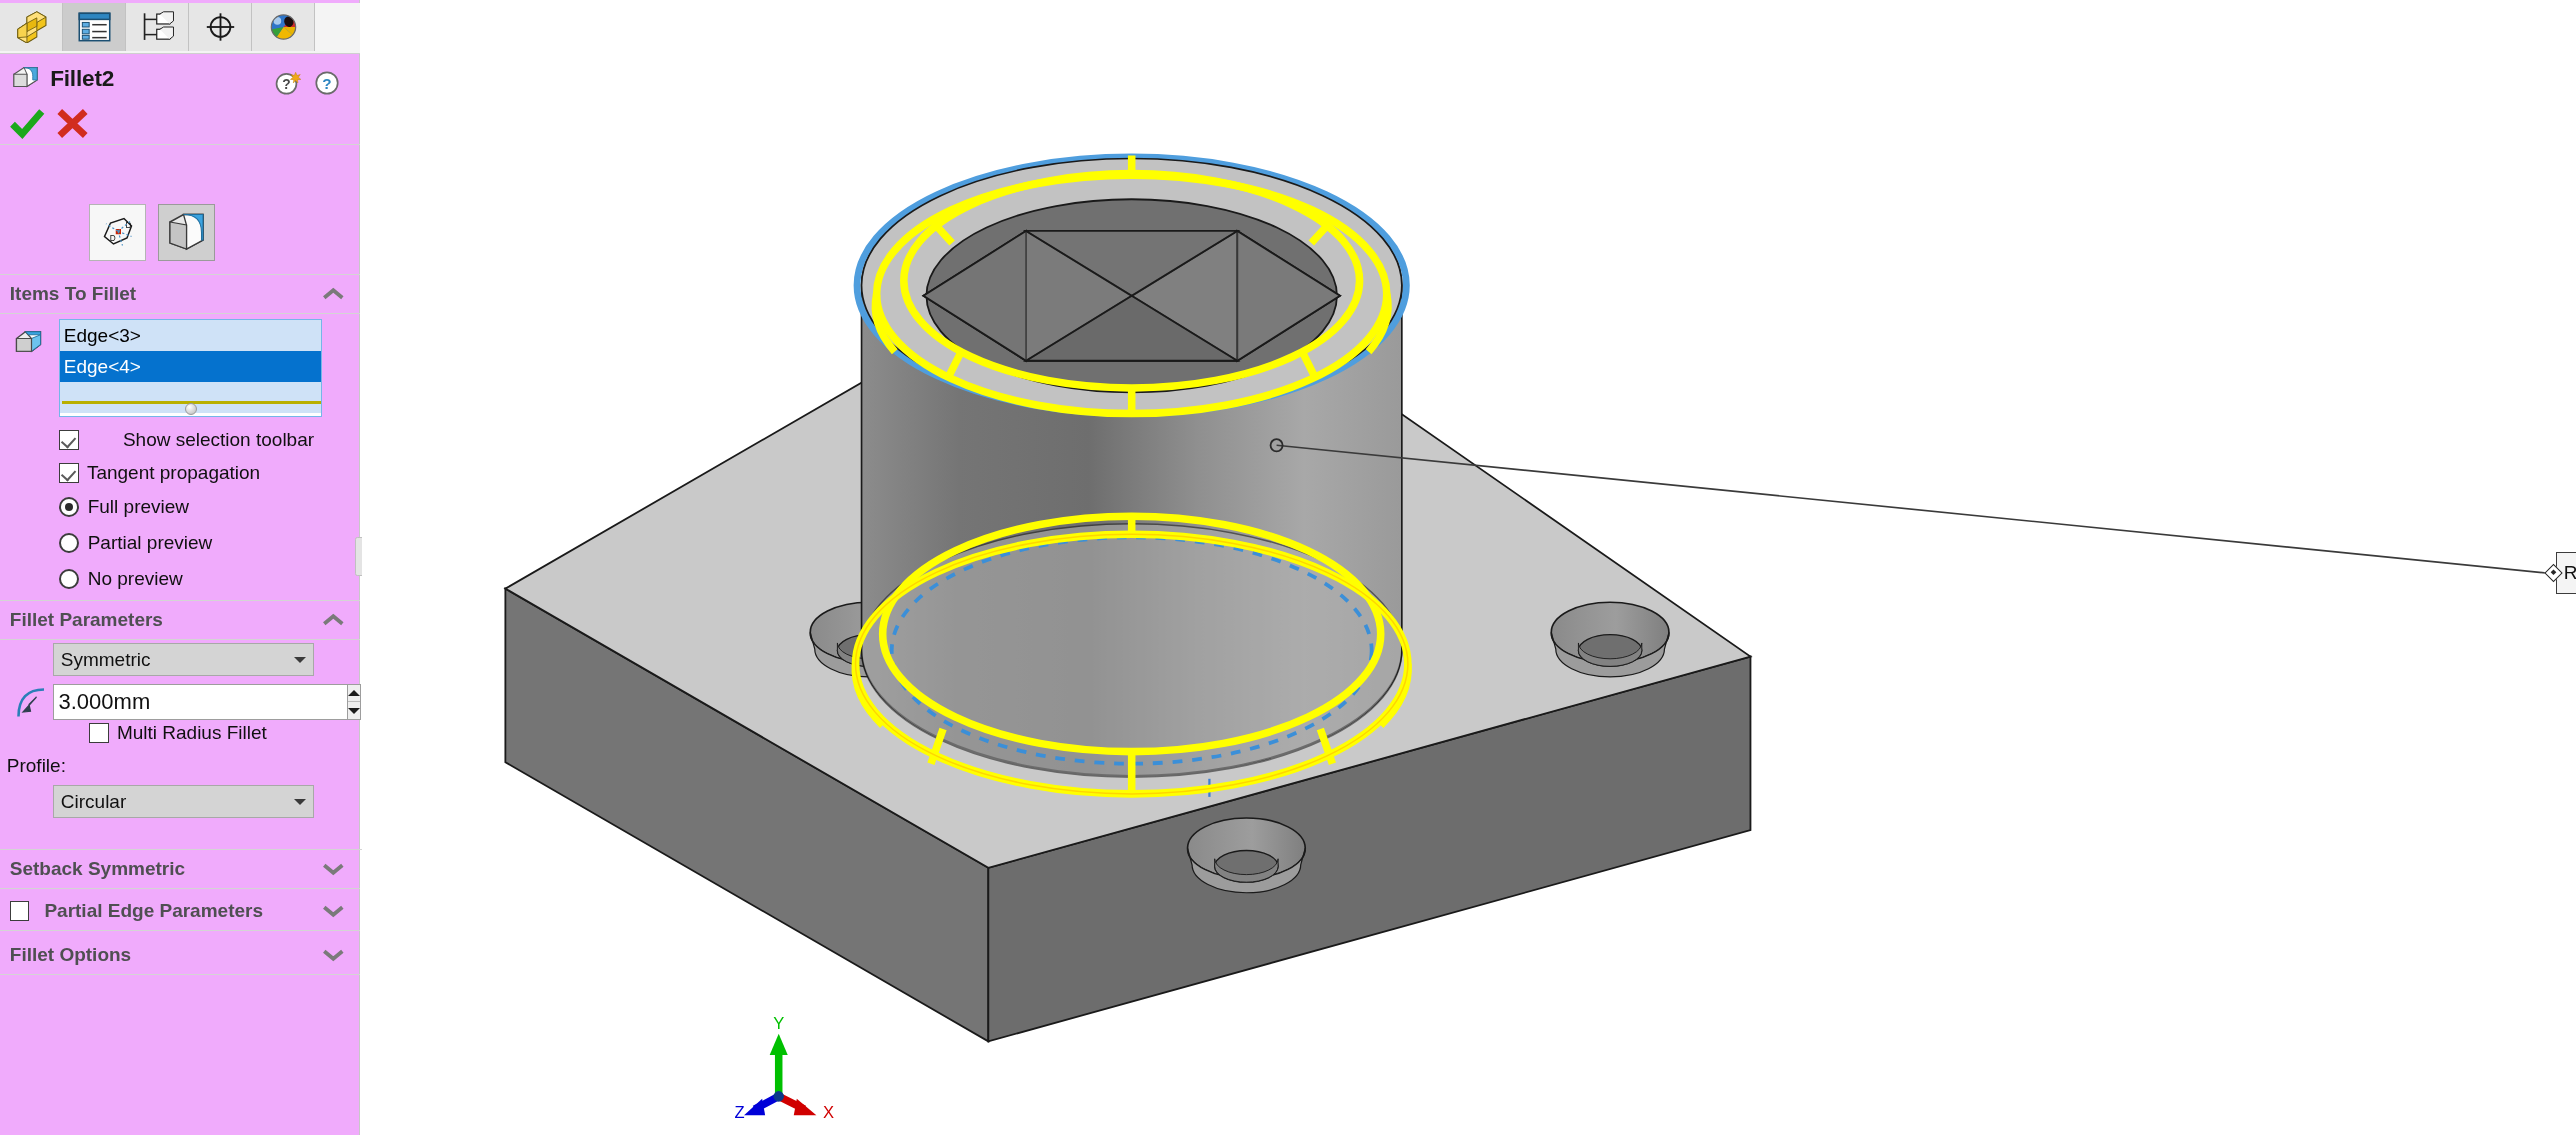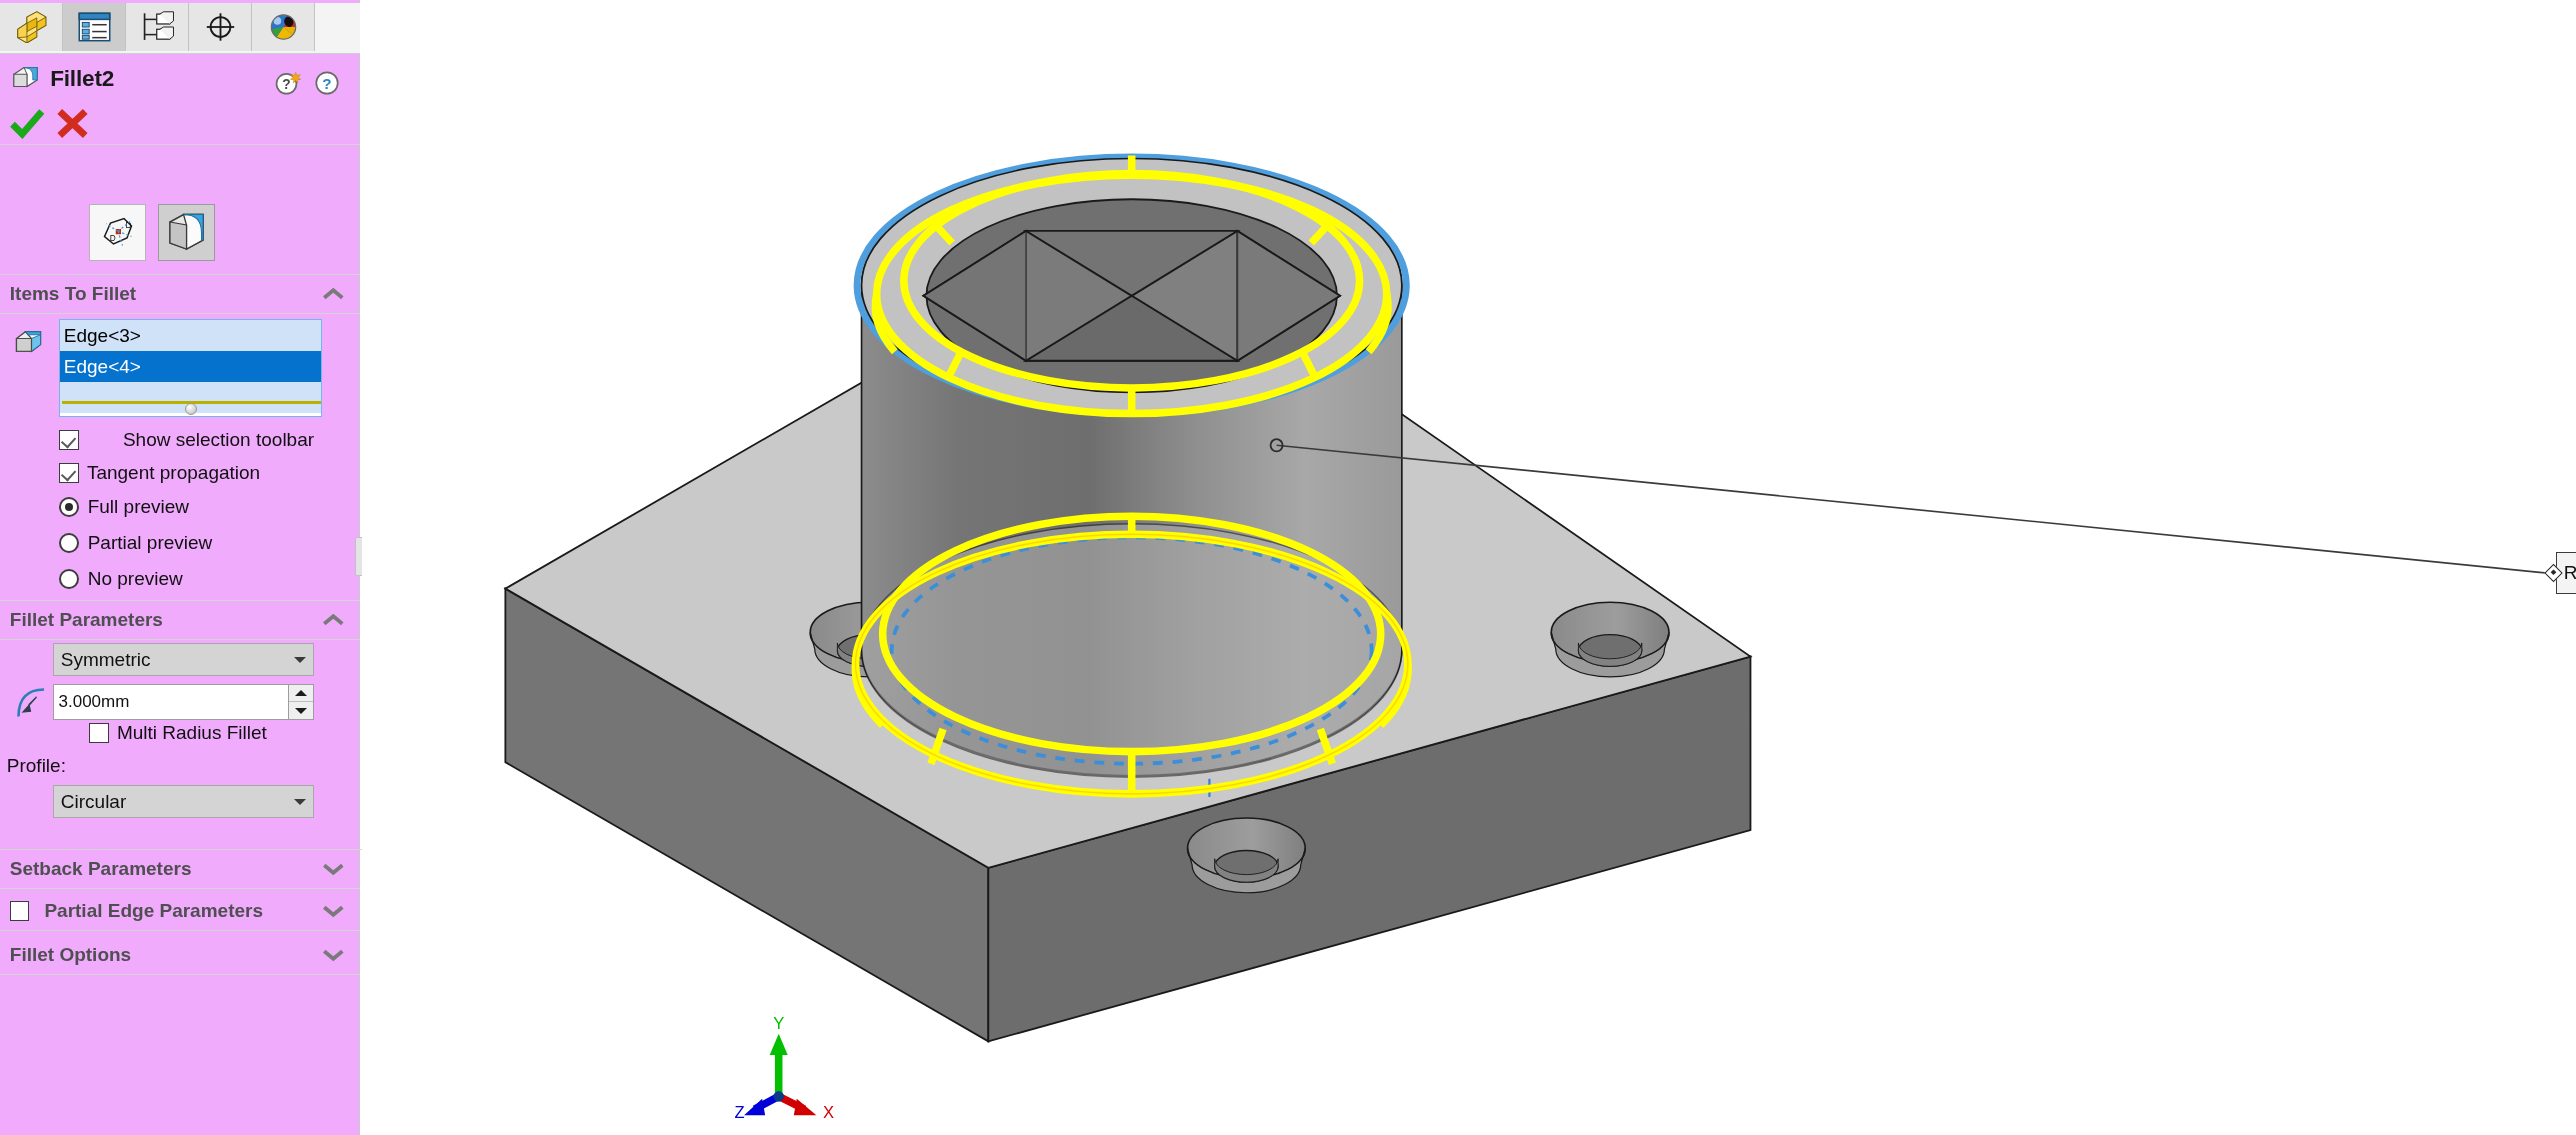--- a/index.html
+++ b/index.html
@@ -202,21 +202,21 @@
   #radius-field-wrap {
     position: absolute; left: 53px; top: 44px;
     width: 261px; height: 36px;
     display: flex;
   }
   #radius-input {
     flex: 1 1 auto; height: 36px;
     border: 1.5px solid #9d9d9d; border-right: none;
     background: #ffffff;
     font-family: "Liberation Sans", sans-serif;
-    font-size: 17px; color: #111111;
+    font-size: 22px; color: #111111;
     padding-left: 4.5px;
     outline: none;
   }
   #radius-spin {
     width: 26px; height: 36px;
     border: 1.5px solid #9d9d9d;
     background: #efefef;
     display: flex; flex-direction: column;
   }
   #radius-spin div {
@@ -490,21 +490,21 @@
       </div>
 
       <div id="profile-label">Profile:</div>
       <div class="sw-select" id="profile-select">
         <span class="sel-text">Circular</span>
         <span class="sel-arrow"></span>
       </div>
     </div>
 
     <div class="section-head" style="top:850px;">
-      <span class="sh-label">Setback Parameters</span>
+      <span class="sh-label">Setback Symmetric</span>
       <svg class="chevron" viewBox="0 0 30 18">
         <path d="M3 4 L15 14 L27 4" fill="none" stroke="#7a7a7a" stroke-width="5" stroke-linecap="butt" stroke-linejoin="miter"></path>
       </svg>
     </div>
 
     <div class="section-head" style="top:892px;">
       <span class="sh-check"></span>
       <span class="sh-label" style="margin-left:15px;">Partial Edge Parameters</span>
       <svg class="chevron" viewBox="0 0 30 18">
         <path d="M3 4 L15 14 L27 4" fill="none" stroke="#7a7a7a" stroke-width="5" stroke-linecap="butt" stroke-linejoin="miter"></path>

